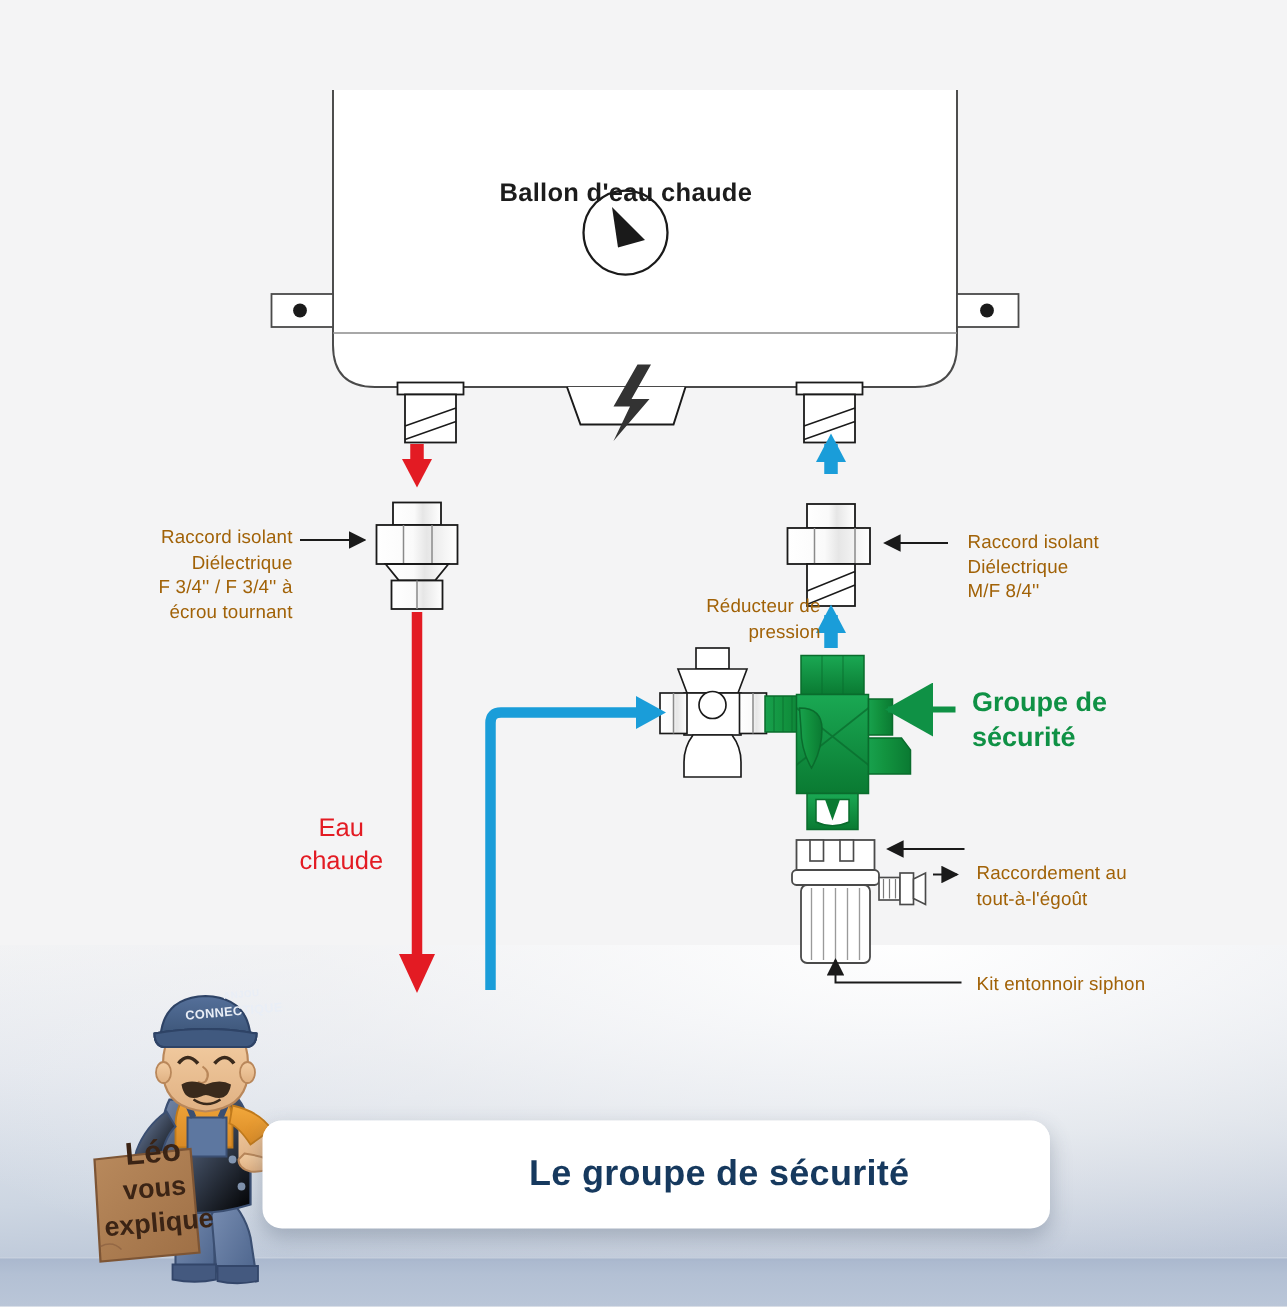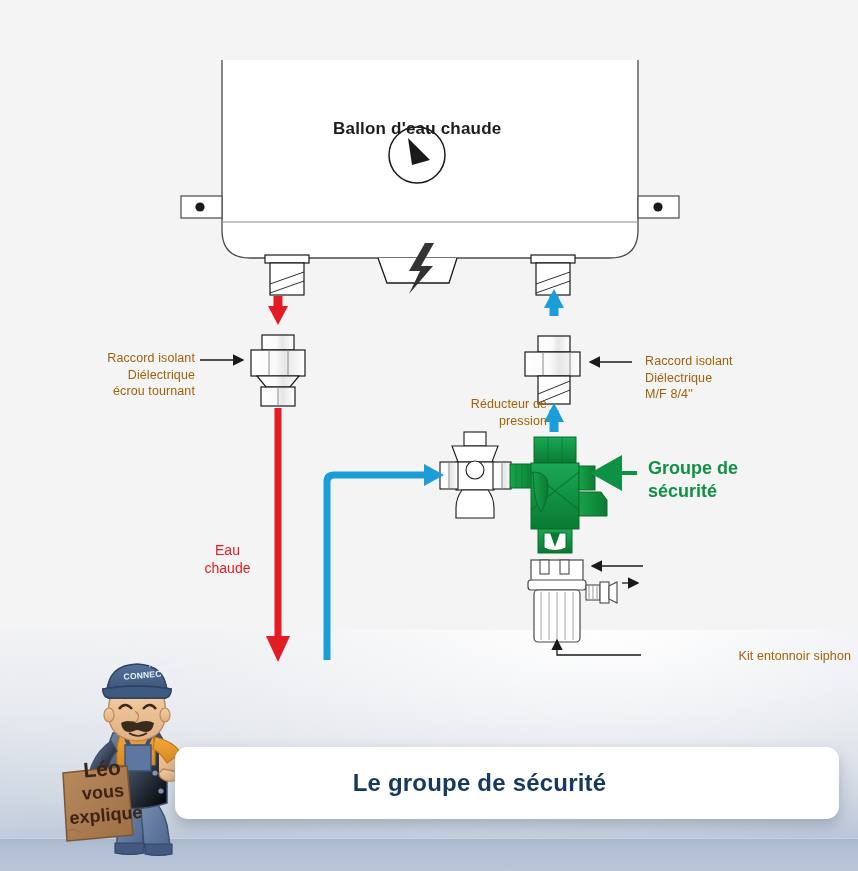--- a/index.html
+++ b/index.html
@@ -28,27 +28,27 @@
   
   .lbl{position:absolute;font-size:12.5px;color:#a16207;line-height:1.32;letter-spacing:.1px;}
   .lbl.c{text-align:right;}
   .lbl.r{text-align:right;}
   .ttl{position:absolute;font-size:17px;font-weight:bold;color:#1c1c1c;letter-spacing:.2px;margin-top:48px;}
 
   
   svg.layer{position:absolute;left:0;top:0;width:858px;height:871px;overflow:visible;}
 
   
-  .flow-hot{position:absolute;color:#e31b23;font-size:14px;line-height:1.3;text-align:center;}
+  .flow-hot{position:absolute;color:#e31b23;font-size:17px;line-height:1.3;text-align:center;}
   .flow-cold{position:absolute;color:#1a9dd9;font-size:13.5px;line-height:1.3;}
   .grp-label{position:absolute;color:#0f9145;font-size:18px;font-weight:bold;line-height:1.25;}
 
   
   .banner{
-    position:absolute;left:175px;top:747px;width:664px;height:72px;
+    position:absolute;left:175px;top:747px;width:525px;height:72px;
     background:#ffffff;border-radius:13px;
     box-shadow:0 6px 14px rgba(60,75,100,0.30), 0 1px 0 rgba(255,255,255,.9) inset;
   }
   .banner-text{
     position:absolute;left:0;top:0;width:609px;height:72px;
     display:flex;align-items:center;justify-content:center;
     color:#16395e;font-size:24px;font-weight:bold;letter-spacing:.2px;
   }
 
   
@@ -232,42 +232,47 @@
     </g>
 
     <line x1="637" y1="473" x2="592" y2="473" stroke="#0f9145" stroke-width="4" marker-end="url(#ahg)"></line>
   </svg>
 
   <div class="ttl" style="left:333px;top:71px;">Ballon d'eau chaude</div>
 
   <div class="lbl r" style="left:10px;top:350px;width:185px;">
     <div>Raccord isolant</div>
     <div>Diélectrique</div>
+    <div>F 3/4'' / F 3/4'' à</div>
     <div>écrou tournant</div>
   </div>
 
   <div class="lbl" style="left:645px;top:353px;width:200px;">
     <div>Raccord isolant</div>
     <div>Diélectrique</div>
     <div>M/F 8/4''</div>
   </div>
 
   <div class="lbl c" style="left:412px;top:396px;width:135px;">
     <div>Réducteur de</div>
     <div>pression</div>
   </div>
 
   <div class="grp-label" style="left:648px;top:457px;">
     <div>Groupe de</div>
     <div>sécurité</div>
   </div>
 
 
-
-  <div class="lbl" style="left:651px;top:648px;width:200px;text-align:right;">Kit entonnoir siphon</div>
+  <div class="lbl" style="left:651px;top:574px;width:190px;">
+    <div>Raccordement au</div>
+    <div>tout-à-l'égoût</div>
+  </div>
+
+  <div class="lbl" style="left:651px;top:648px;width:200px;">Kit entonnoir siphon</div>
 
   <div class="flow-hot" style="left:190px;top:541px;width:75px;">
     <div>Eau</div>
     <div>chaude</div>
   </div>
 
 
   <div class="mascot">
     <svg viewBox="0 0 180 215">
       <defs>

